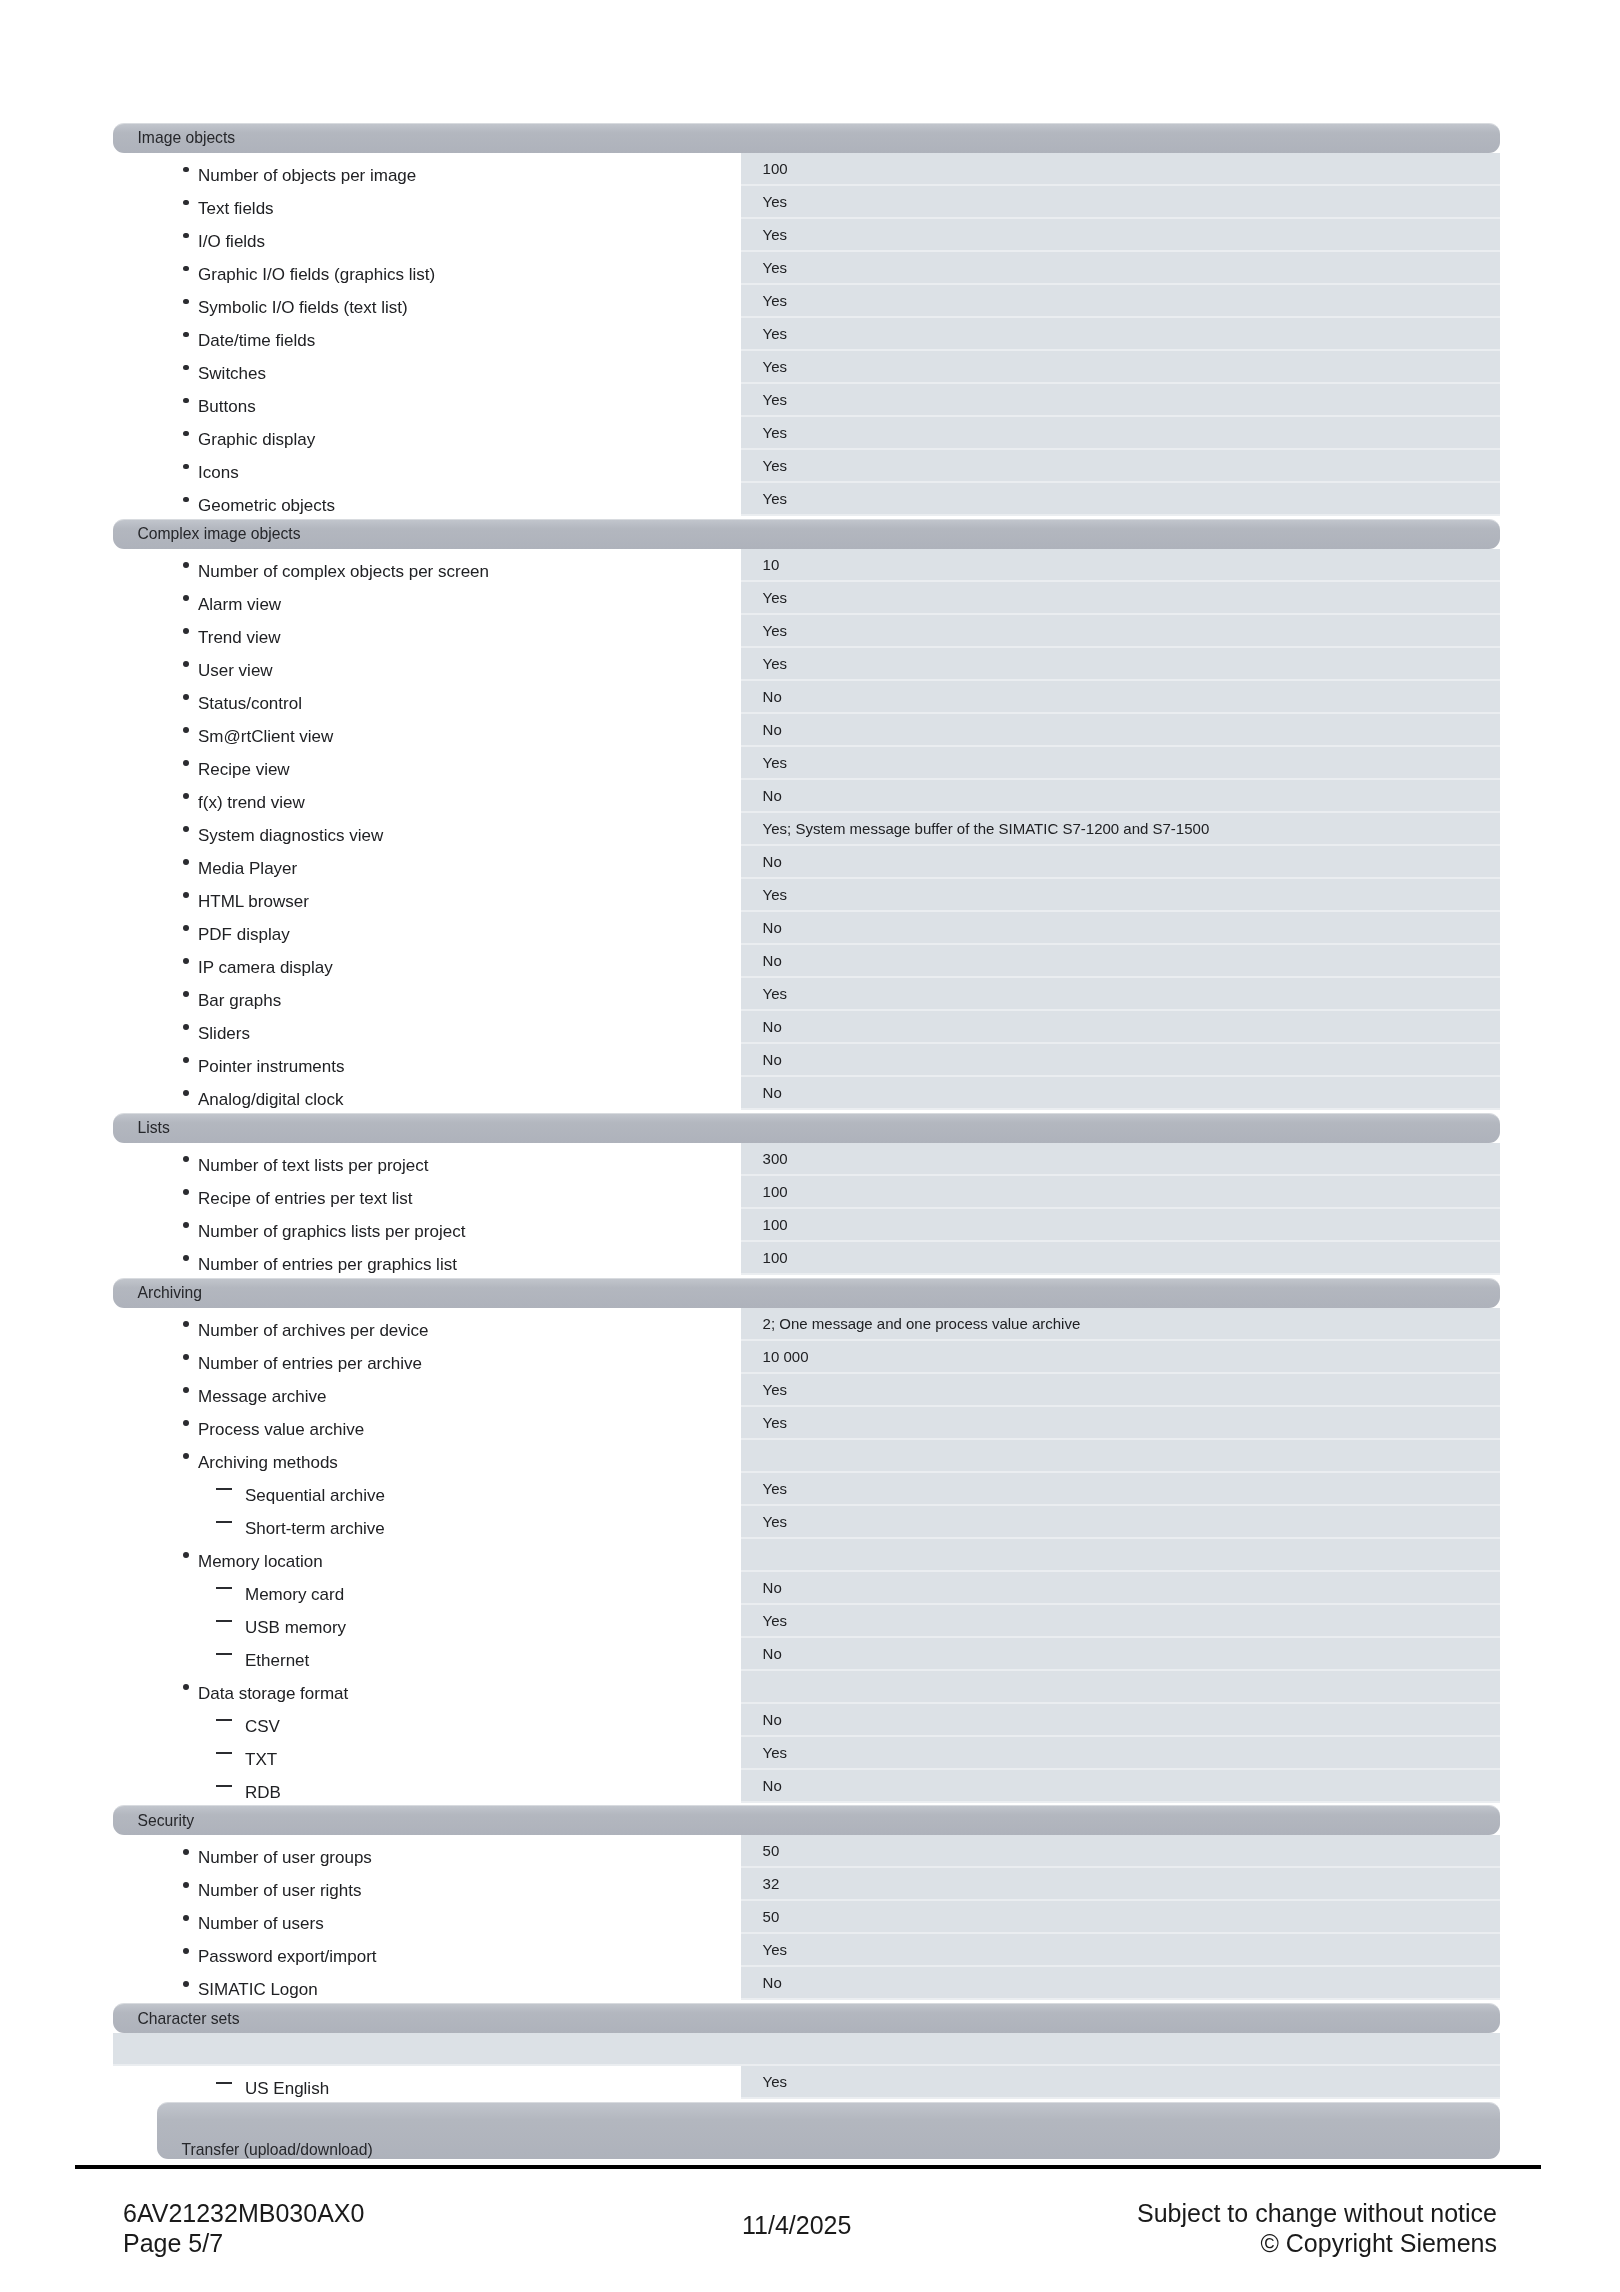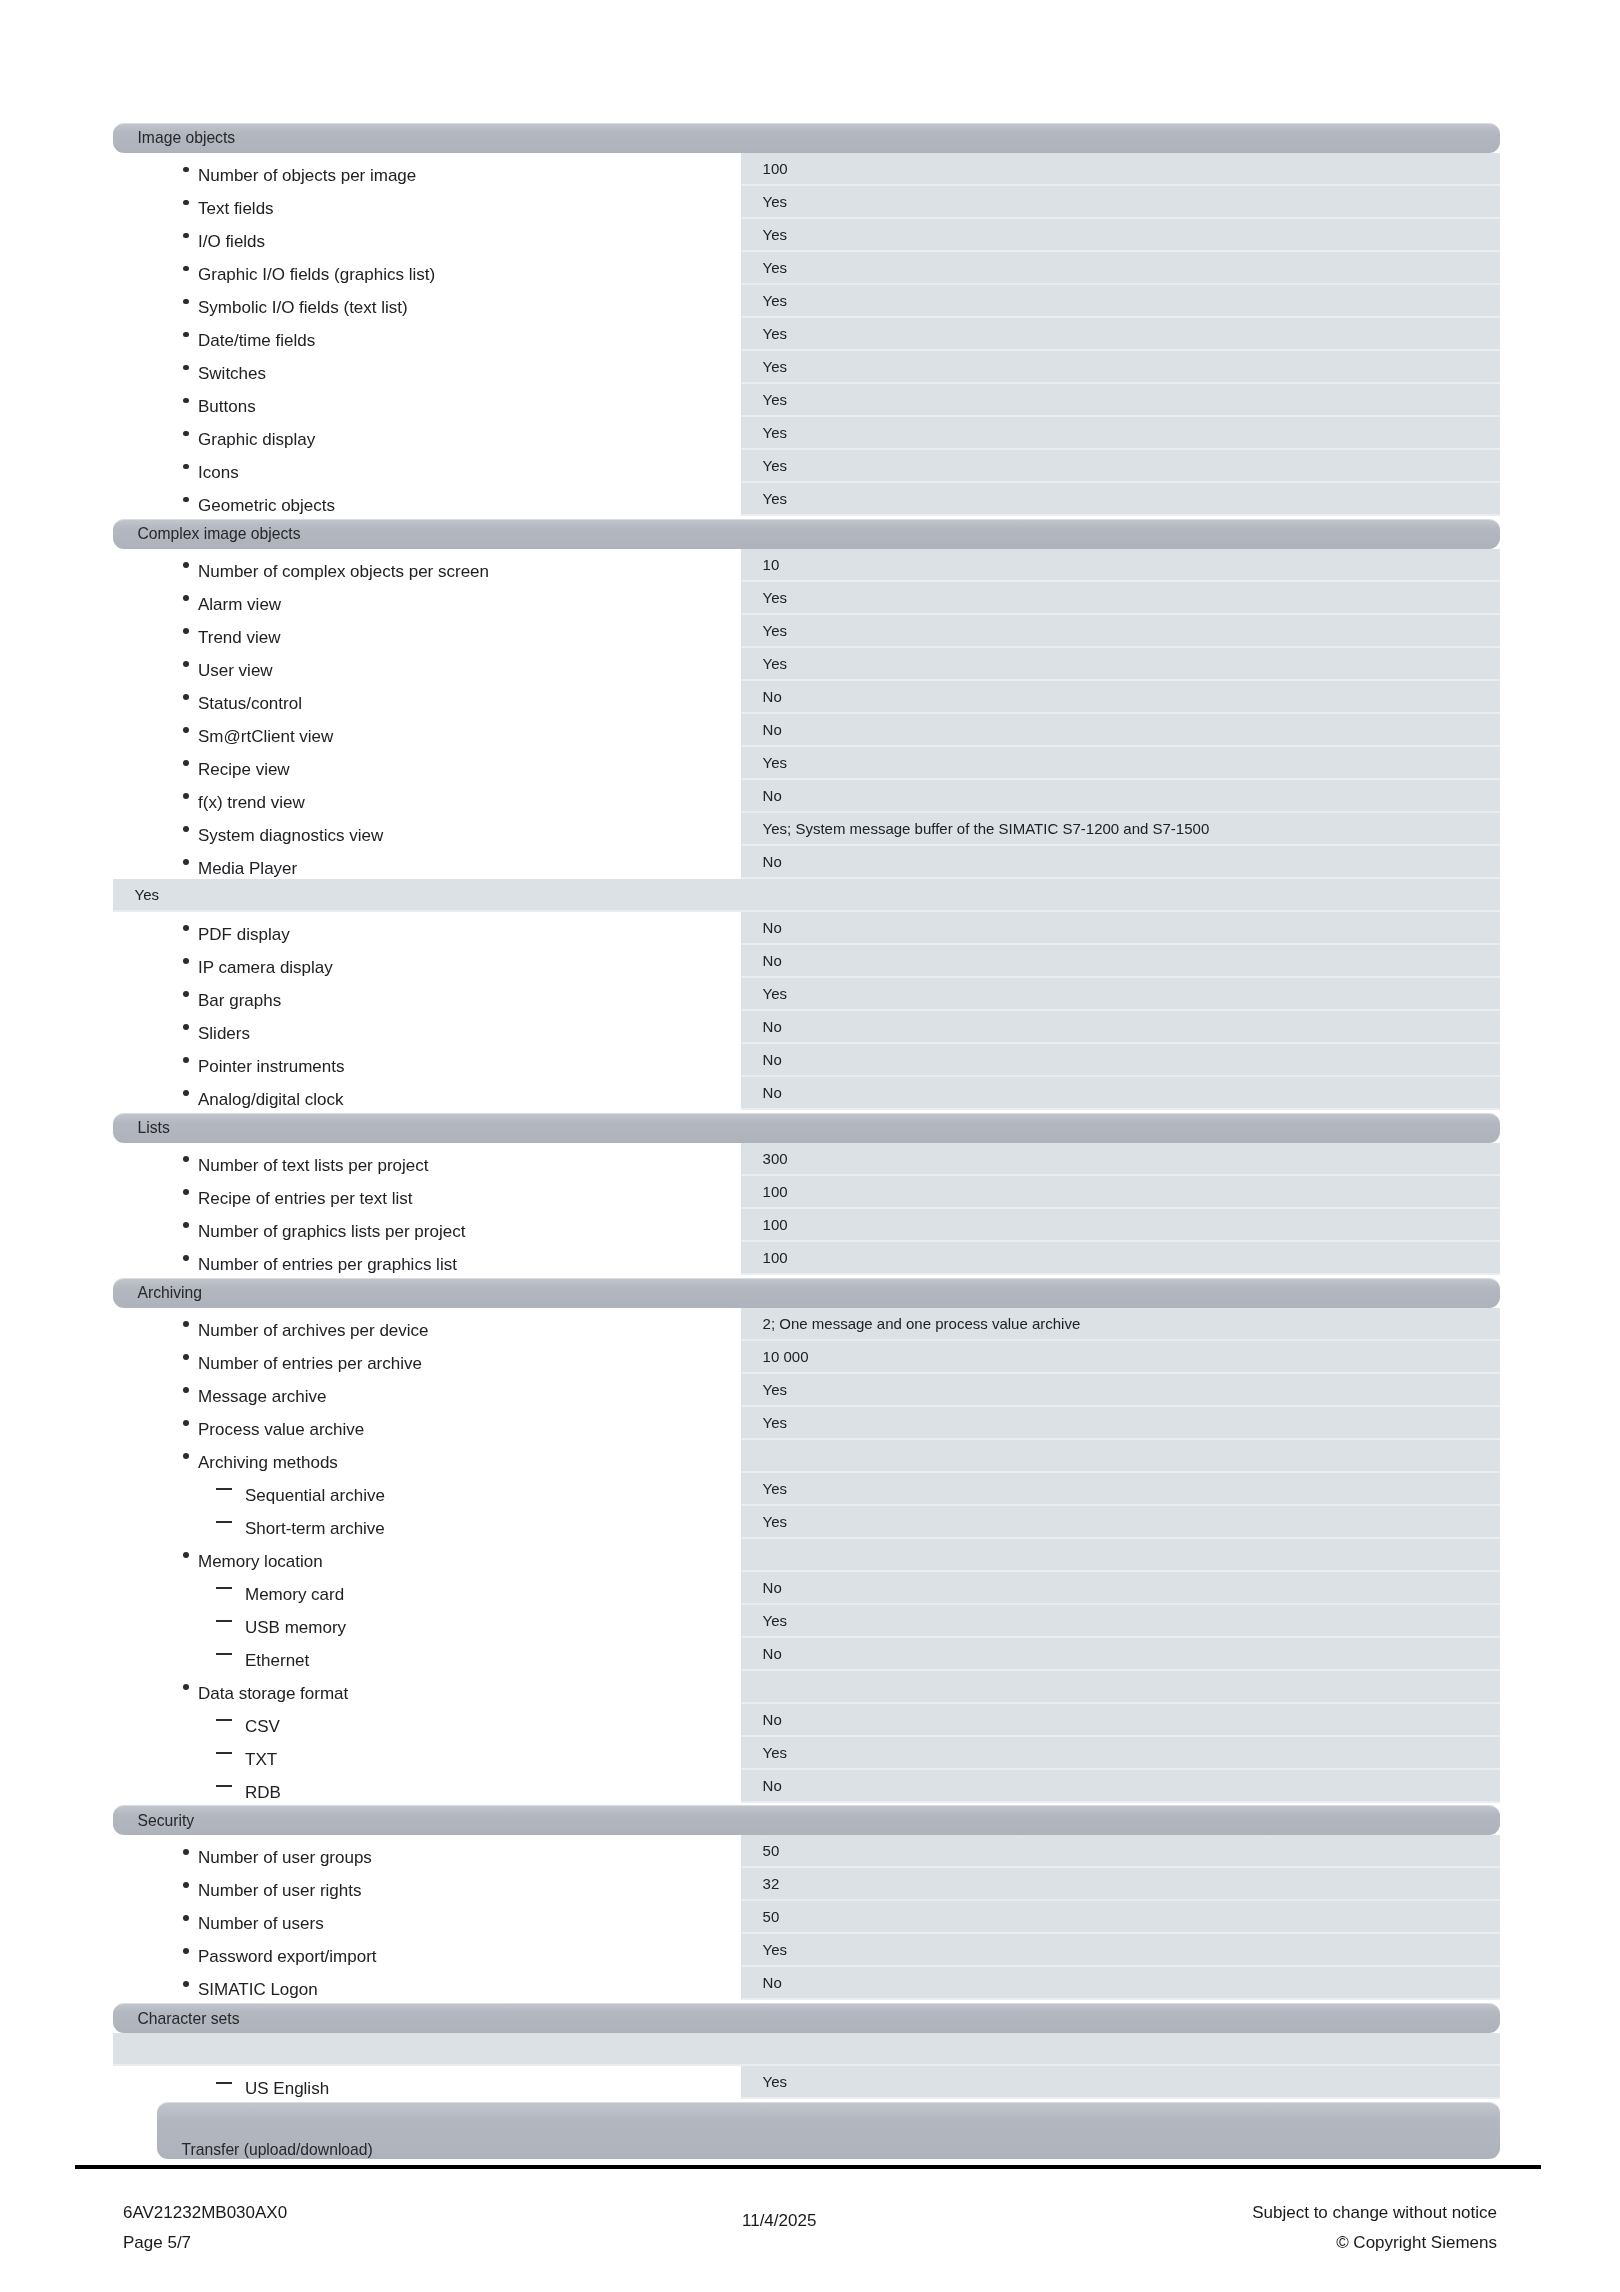--- a/index.html
+++ b/index.html
@@ -62,21 +62,21 @@
     overflow:hidden;
   }
   .footer-rule{
     position:absolute;
     left:75px;top:2165px;
     width:1466px;height:3.9px;
     background:#000000;
   }
   .footer{
     position:absolute;left:0;top:0;width:100%;height:100%;
-    font-size:17px;color:#1a1a1a;
+    font-size:25px;color:#1a1a1a;
   }
   .footer .f-left{position:absolute;left:123px;top:2198px;line-height:30px;}
   .footer .f-center{position:absolute;left:742px;top:2211px;}
   .footer .f-right{position:absolute;right:123px;top:2198px;line-height:30px;text-align:right;}
 </style>
 </head>
 <body>
 
 <div class="page" style="--header-bg: #b1b5bd; --value-bg: #dce1e6; --text: #202124;">
 
@@ -251,20 +251,24 @@
 
   <div class="row">
     <div class="label bullet">
       <span class="marker"></span>
       <span class="label-text">Media Player</span>
     </div>
     <div class="value">No</div>
   </div>
 
   <div class="row">
+    <div class="label bullet">
+      <span class="marker"></span>
+      <span class="label-text">HTML browser</span>
+    </div>
     <div class="value">Yes</div>
   </div>
 
   <div class="row">
     <div class="label bullet">
       <span class="marker"></span>
       <span class="label-text">PDF display</span>
     </div>
     <div class="value">No</div>
   </div>

